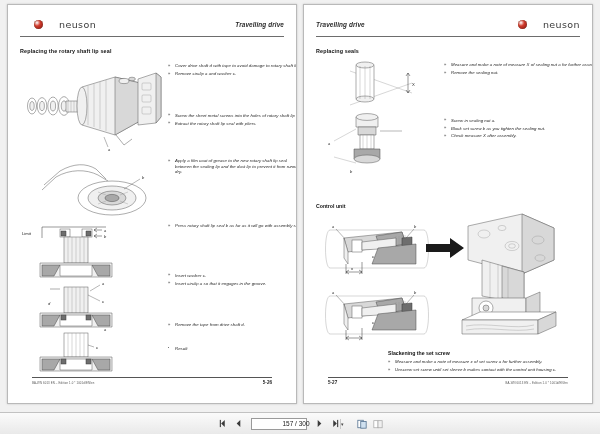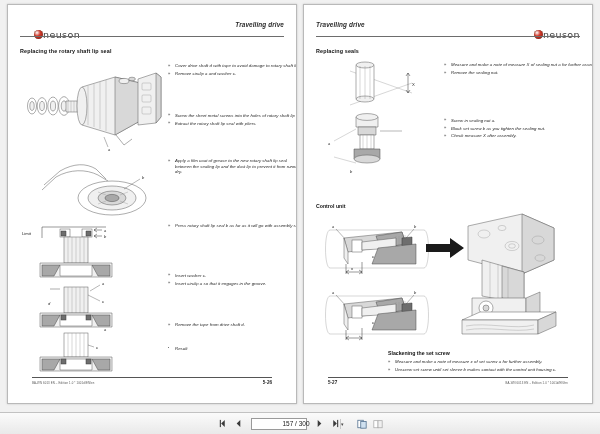--- a/index.html
+++ b/index.html
@@ -25,21 +25,21 @@
     border:1px solid #b9b9b9;
     box-shadow:0 0 2px rgba(0,0,0,.18);
     box-sizing:border-box;
     overflow:hidden;
   }
   .page-inner{position:absolute;left:12px;right:12px;top:10px;bottom:8px;}
 
   
   .hdr{position:relative;height:26px;}
   .hdr .rule{position:absolute;left:0;right:0;bottom:4px;height:1px;background:#6d6d6d;}
-  .logo{display:flex;align-items:center;gap:0;position:absolute;top:14px;}
+  .logo{display:flex;align-items:center;gap:16px;position:absolute;top:4px;}
   .logo.left{left:14px;}
   .logo.right{right:0;}
   .logo-mark{
     width:9px;height:9px;border-radius:50%;
     background:radial-gradient(circle at 33% 30%, #ffffff 0%, #d23b2c 38%, #7c1610 100%);
     box-shadow:inset 0 0 1px #521;
   }
   .logo-text{
     font-size:9.5px;letter-spacing:.4px;color:#3a3a3a;font-weight:400;
     font-family:"DejaVu Sans", sans-serif;

